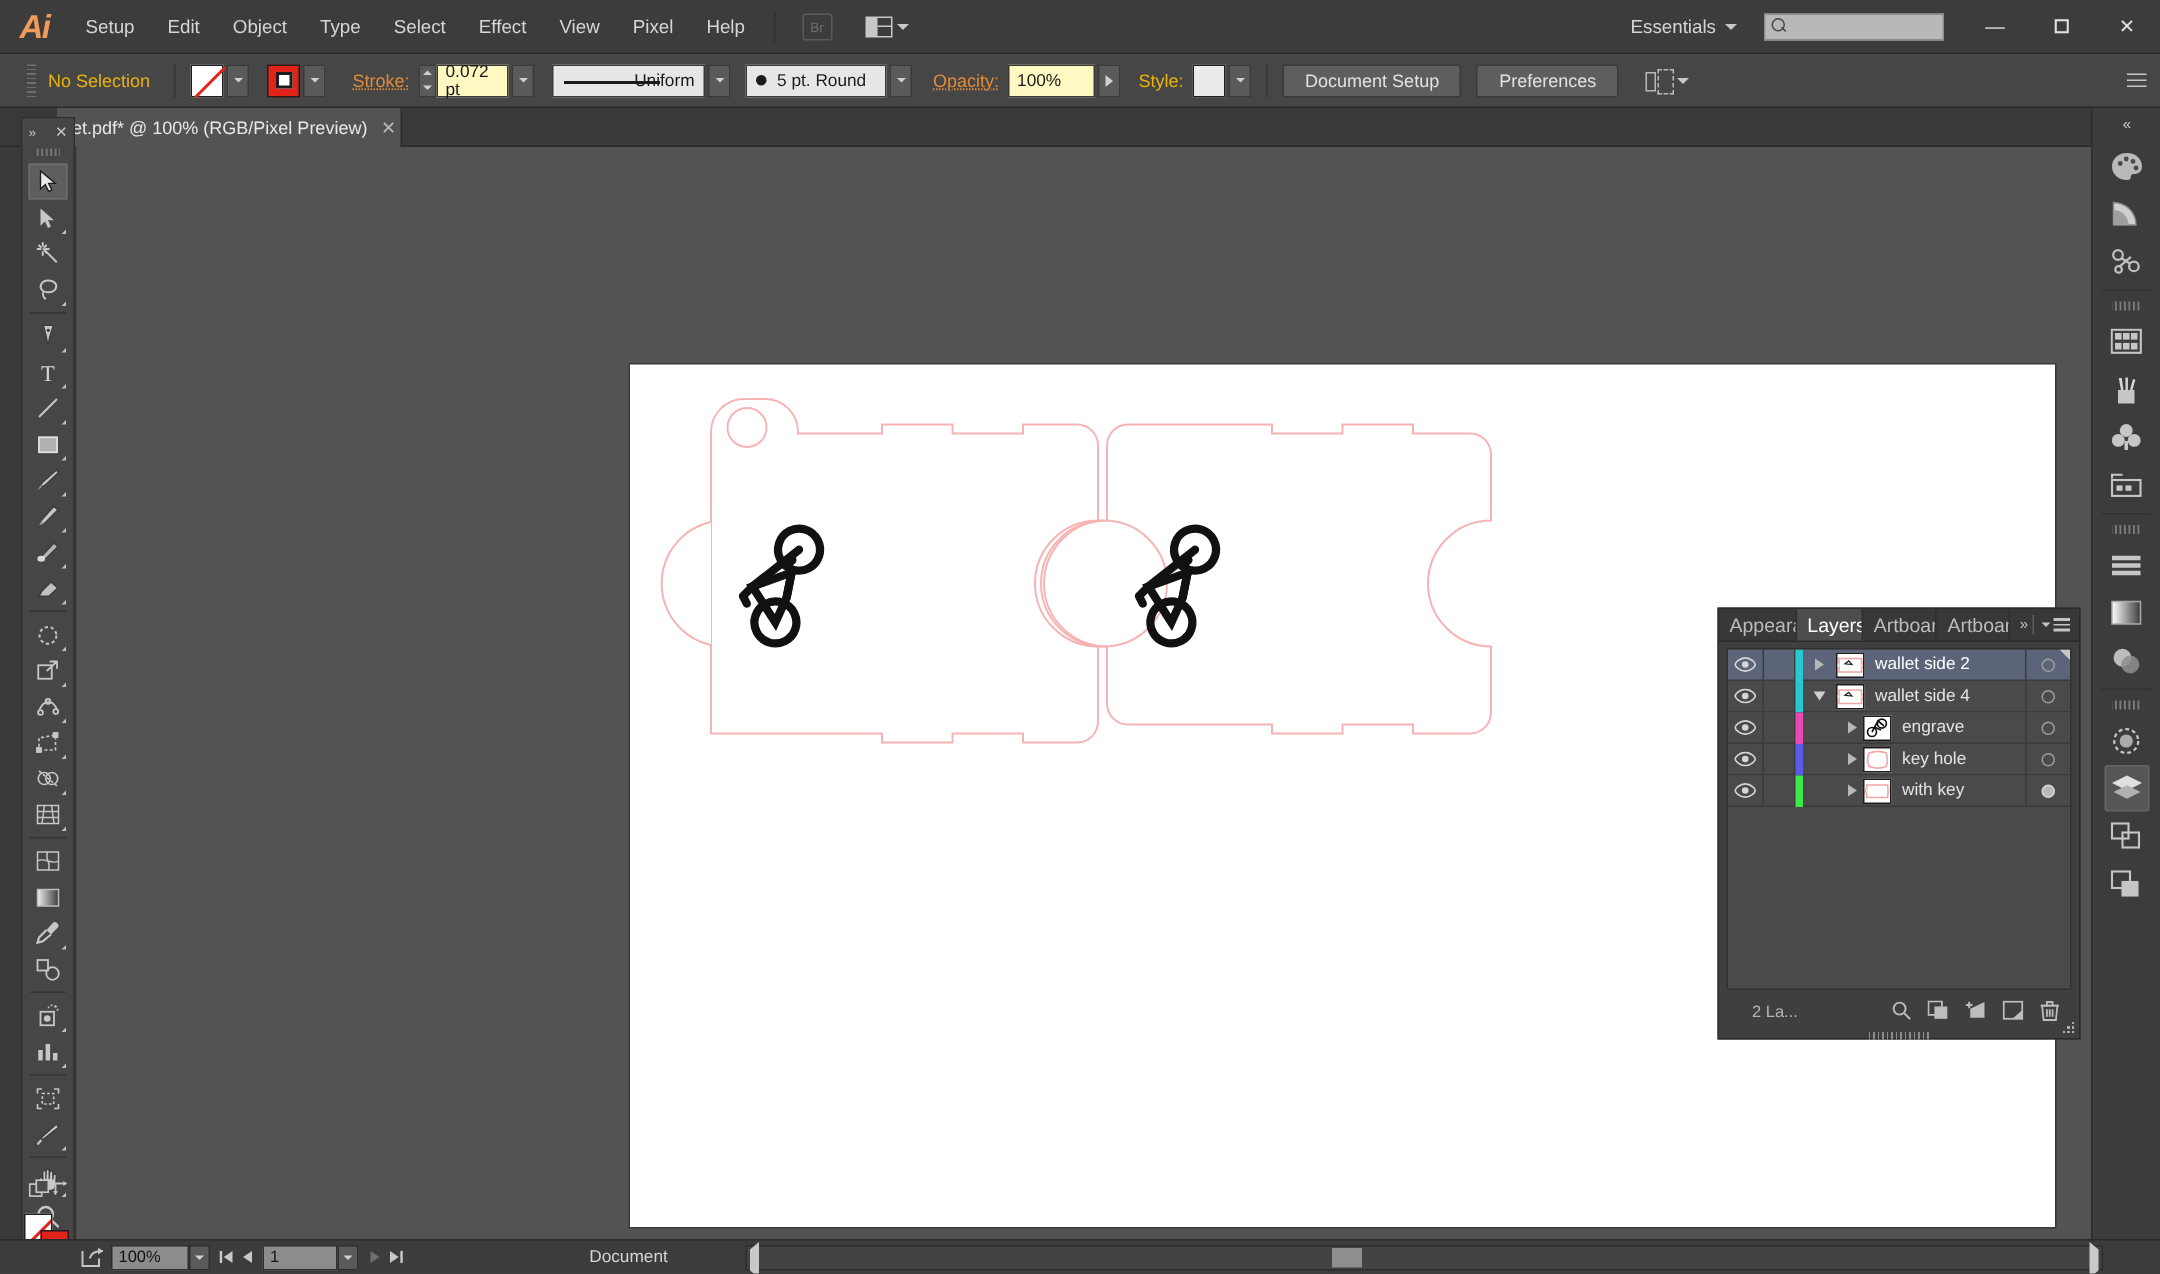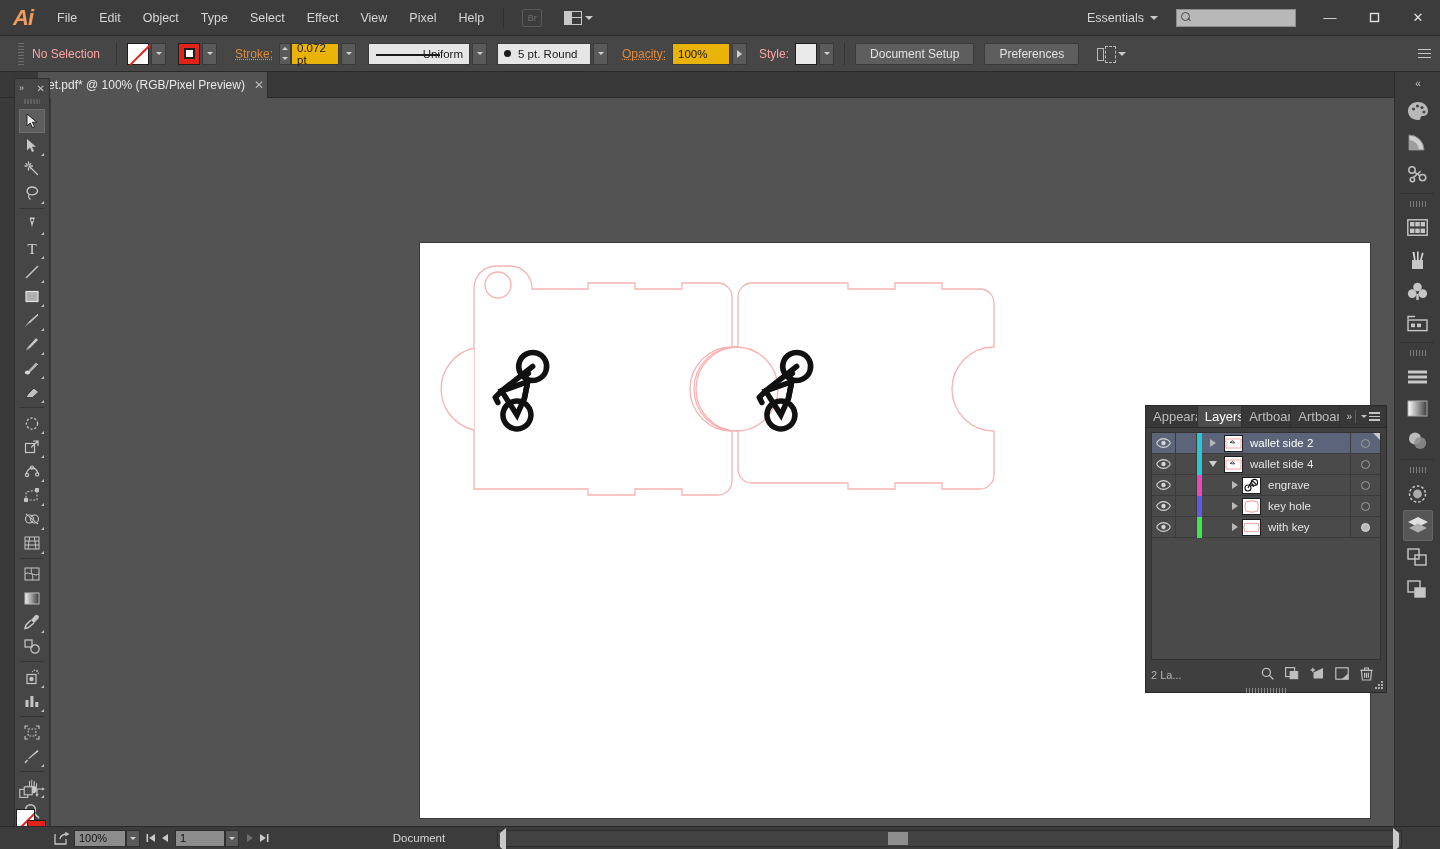--- a/index.html
+++ b/index.html
@@ -79,21 +79,21 @@
   
   .controlbar {
     position:absolute; left:0; top:36px; width:1440px; height:36px;
     background:#464646; border-bottom:1px solid #2a2a2a;
     display:flex; align-items:center; padding-left:4px;
   }
   .grip {
     width:6px; height:22px; margin:0 8px 0 14px;
     background:repeating-linear-gradient(to bottom,#6e6e6e 0 1px,transparent 1px 3px);
   }
-  .cb-label { font-size:12px; color:#fca5a5; white-space:nowrap; }
+  .cb-label { font-size:12px; color:#eab308; white-space:nowrap; }
   .cb-sep { width:1px; height:22px; background:#353535; margin:0 10px; }
   .sw-box {
     width:22px; height:22px; border:1px solid #1e1e1e; background:#fff; position:relative;
   }
   .sw-none { background:#fff; }
   .sw-none:after {
     content:""; position:absolute; left:-2px; top:50%; width:28px; height:1.6px;
     background:#e2231a; transform:rotate(-45deg); transform-origin:center;
   }
   .sw-stroke { background:#e2231a; display:flex; align-items:center; justify-content:center; }
@@ -112,21 +112,21 @@
   .stepper {
     width:12px; height:22px; background:#5a5a5a; border:1px solid #3a3a3a;
     display:flex; flex-direction:column; align-items:center; justify-content:space-around;
   }
   .spin-up, .spin-dn {
     width:0; height:0; border-left:3px solid transparent; border-right:3px solid transparent;
   }
   .spin-up { border-bottom:3.5px solid #d0d0d0; }
   .spin-dn { border-top:3.5px solid #d0d0d0; }
   .field {
-    height:22px; background:#eab308; border:1px solid #3a3a3a; color:#181818;
+    height:22px; background:#fef9c3; border:1px solid #3a3a3a; color:#181818;
     font-size:11.5px; display:flex; align-items:center; padding:0 5px;
   }
   .wide-drop {
     height:22px; background:#e6e6e6; border:1px solid #3a3a3a; color:#1a1a1a;
     font-size:11.5px; display:flex; align-items:center; justify-content:flex-end;
     padding:0 6px; position:relative;
   }
   .strokeline {
     position:absolute; left:7px; top:50%; width:64px; height:2px; background:#1a1a1a;
   }
@@ -315,21 +315,21 @@
   }
   .tgt-ring {
     width:9px; height:9px; border-radius:50%; border:1.6px solid #9d9d9d; background:transparent;
   }
   .tgt-ring.filled { background:#b9b9b9; border-color:#d8d8d8; }
   .lcorner {
     position:absolute; right:0; top:0; width:0; height:0;
     border-top:7px solid #c9c9c9; border-left:7px solid transparent;
   }
   .lp-foot {
-    position:absolute; left:5px; right:5px; bottom:6px; height:22px;
+    position:absolute; left:22px; right:5px; bottom:6px; height:22px;
     display:flex; align-items:center;
   }
   .lp-count { font-size:11px; color:#b5b5b5; }
   .lp-foot-icons { margin-left:auto; display:flex; align-items:center; gap:11px; padding-right:8px; }
   .lp-resize {
     position:absolute; right:2px; bottom:2px; width:9px; height:9px;
     background:
       radial-gradient(circle 1px at 7px 7px,#adadad 99%,transparent),
       radial-gradient(circle 1px at 4px 7px,#adadad 99%,transparent),
       radial-gradient(circle 1px at 7px 4px,#adadad 99%,transparent),
@@ -372,21 +372,21 @@
     position:absolute; left:390px; top:1px; width:20px; height:13px; background:#8e8e8e;
   }
 </style>
 </head>
 <body>
 
 <div id="app">
 
   <div class="menubar">
     <div class="ai-logo">Ai</div>
-    <div class="menu-item">File</div>
+    <div class="menu-item">Setup</div>
     <div class="menu-item">Edit</div>
     <div class="menu-item">Object</div>
     <div class="menu-item">Type</div>
     <div class="menu-item">Select</div>
     <div class="menu-item">Effect</div>
     <div class="menu-item">View</div>
     <div class="menu-item">Pixel</div>
     <div class="menu-item">Help</div>
     <div class="mb-sep"></div>
     <div class="br-btn">Br</div>

